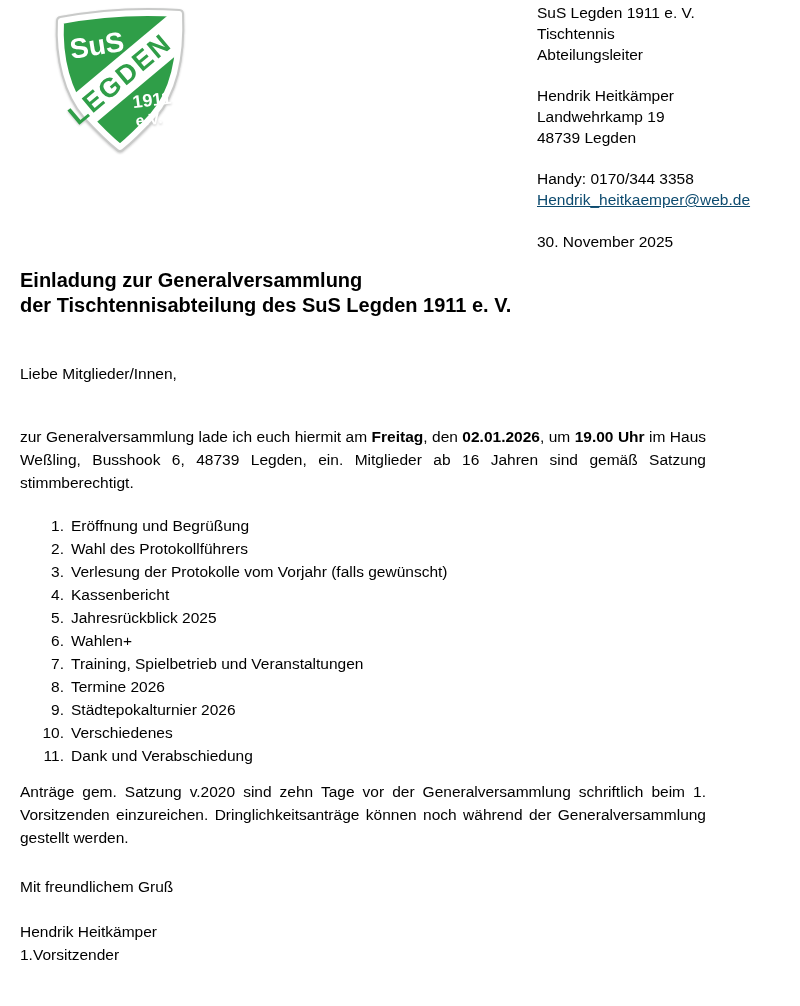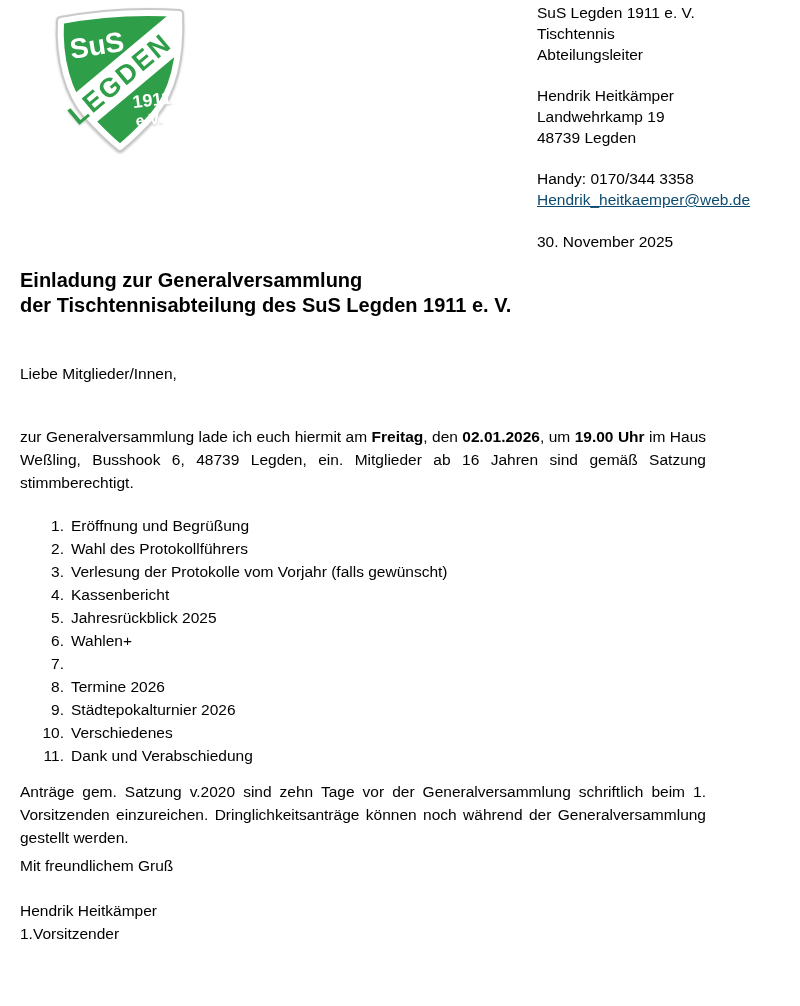--- a/index.html
+++ b/index.html
@@ -33,21 +33,21 @@
   .content { position:absolute; left:20px; top:268px; width:686px; font-size:15.5px; line-height:23px; }
   .title { font-size:20px; line-height:25px; font-weight:bold; }
   .greeting     { margin-top:44px; }
   .invitation   { margin-top:40px; text-align:justify; }
   .agenda-intro { margin-top:19px; }
   .agenda       { margin-top:20px; }
   .agenda-row   { display:flex; line-height:23px; }
   .agenda-num   { flex:0 0 44px; width:44px; text-align:right; }
   .agenda-label { margin-left:7px; }
   .motions      { margin-top:13px; text-align:justify; }
-  .closing      { margin-top:5px; }
+  .closing      { margin-top:26px; }
   .signature    { margin-top:22px; }
 </style>
 </head>
 <body>
 
 <div class="page">
 
   <div class="logo-wrap">
     <svg class="logo-svg" viewBox="0 0 140 152">
       <defs>
@@ -113,20 +113,21 @@
         <div class="agenda-row">
           <span class="agenda-num">5.</span>
           <span class="agenda-label">Jahresrückblick 2025</span>
         </div>
         <div class="agenda-row">
           <span class="agenda-num">6.</span>
           <span class="agenda-label">Wahlen+</span>
         </div>
         <div class="agenda-row">
           <span class="agenda-num">7.</span>
+          <span class="agenda-label">Training, Spielbetrieb und Veranstaltungen</span>
         </div>
         <div class="agenda-row">
           <span class="agenda-num">8.</span>
           <span class="agenda-label">Termine 2026</span>
         </div>
         <div class="agenda-row">
           <span class="agenda-num">9.</span>
           <span class="agenda-label">Städtepokalturnier 2026</span>
         </div>
         <div class="agenda-row">

